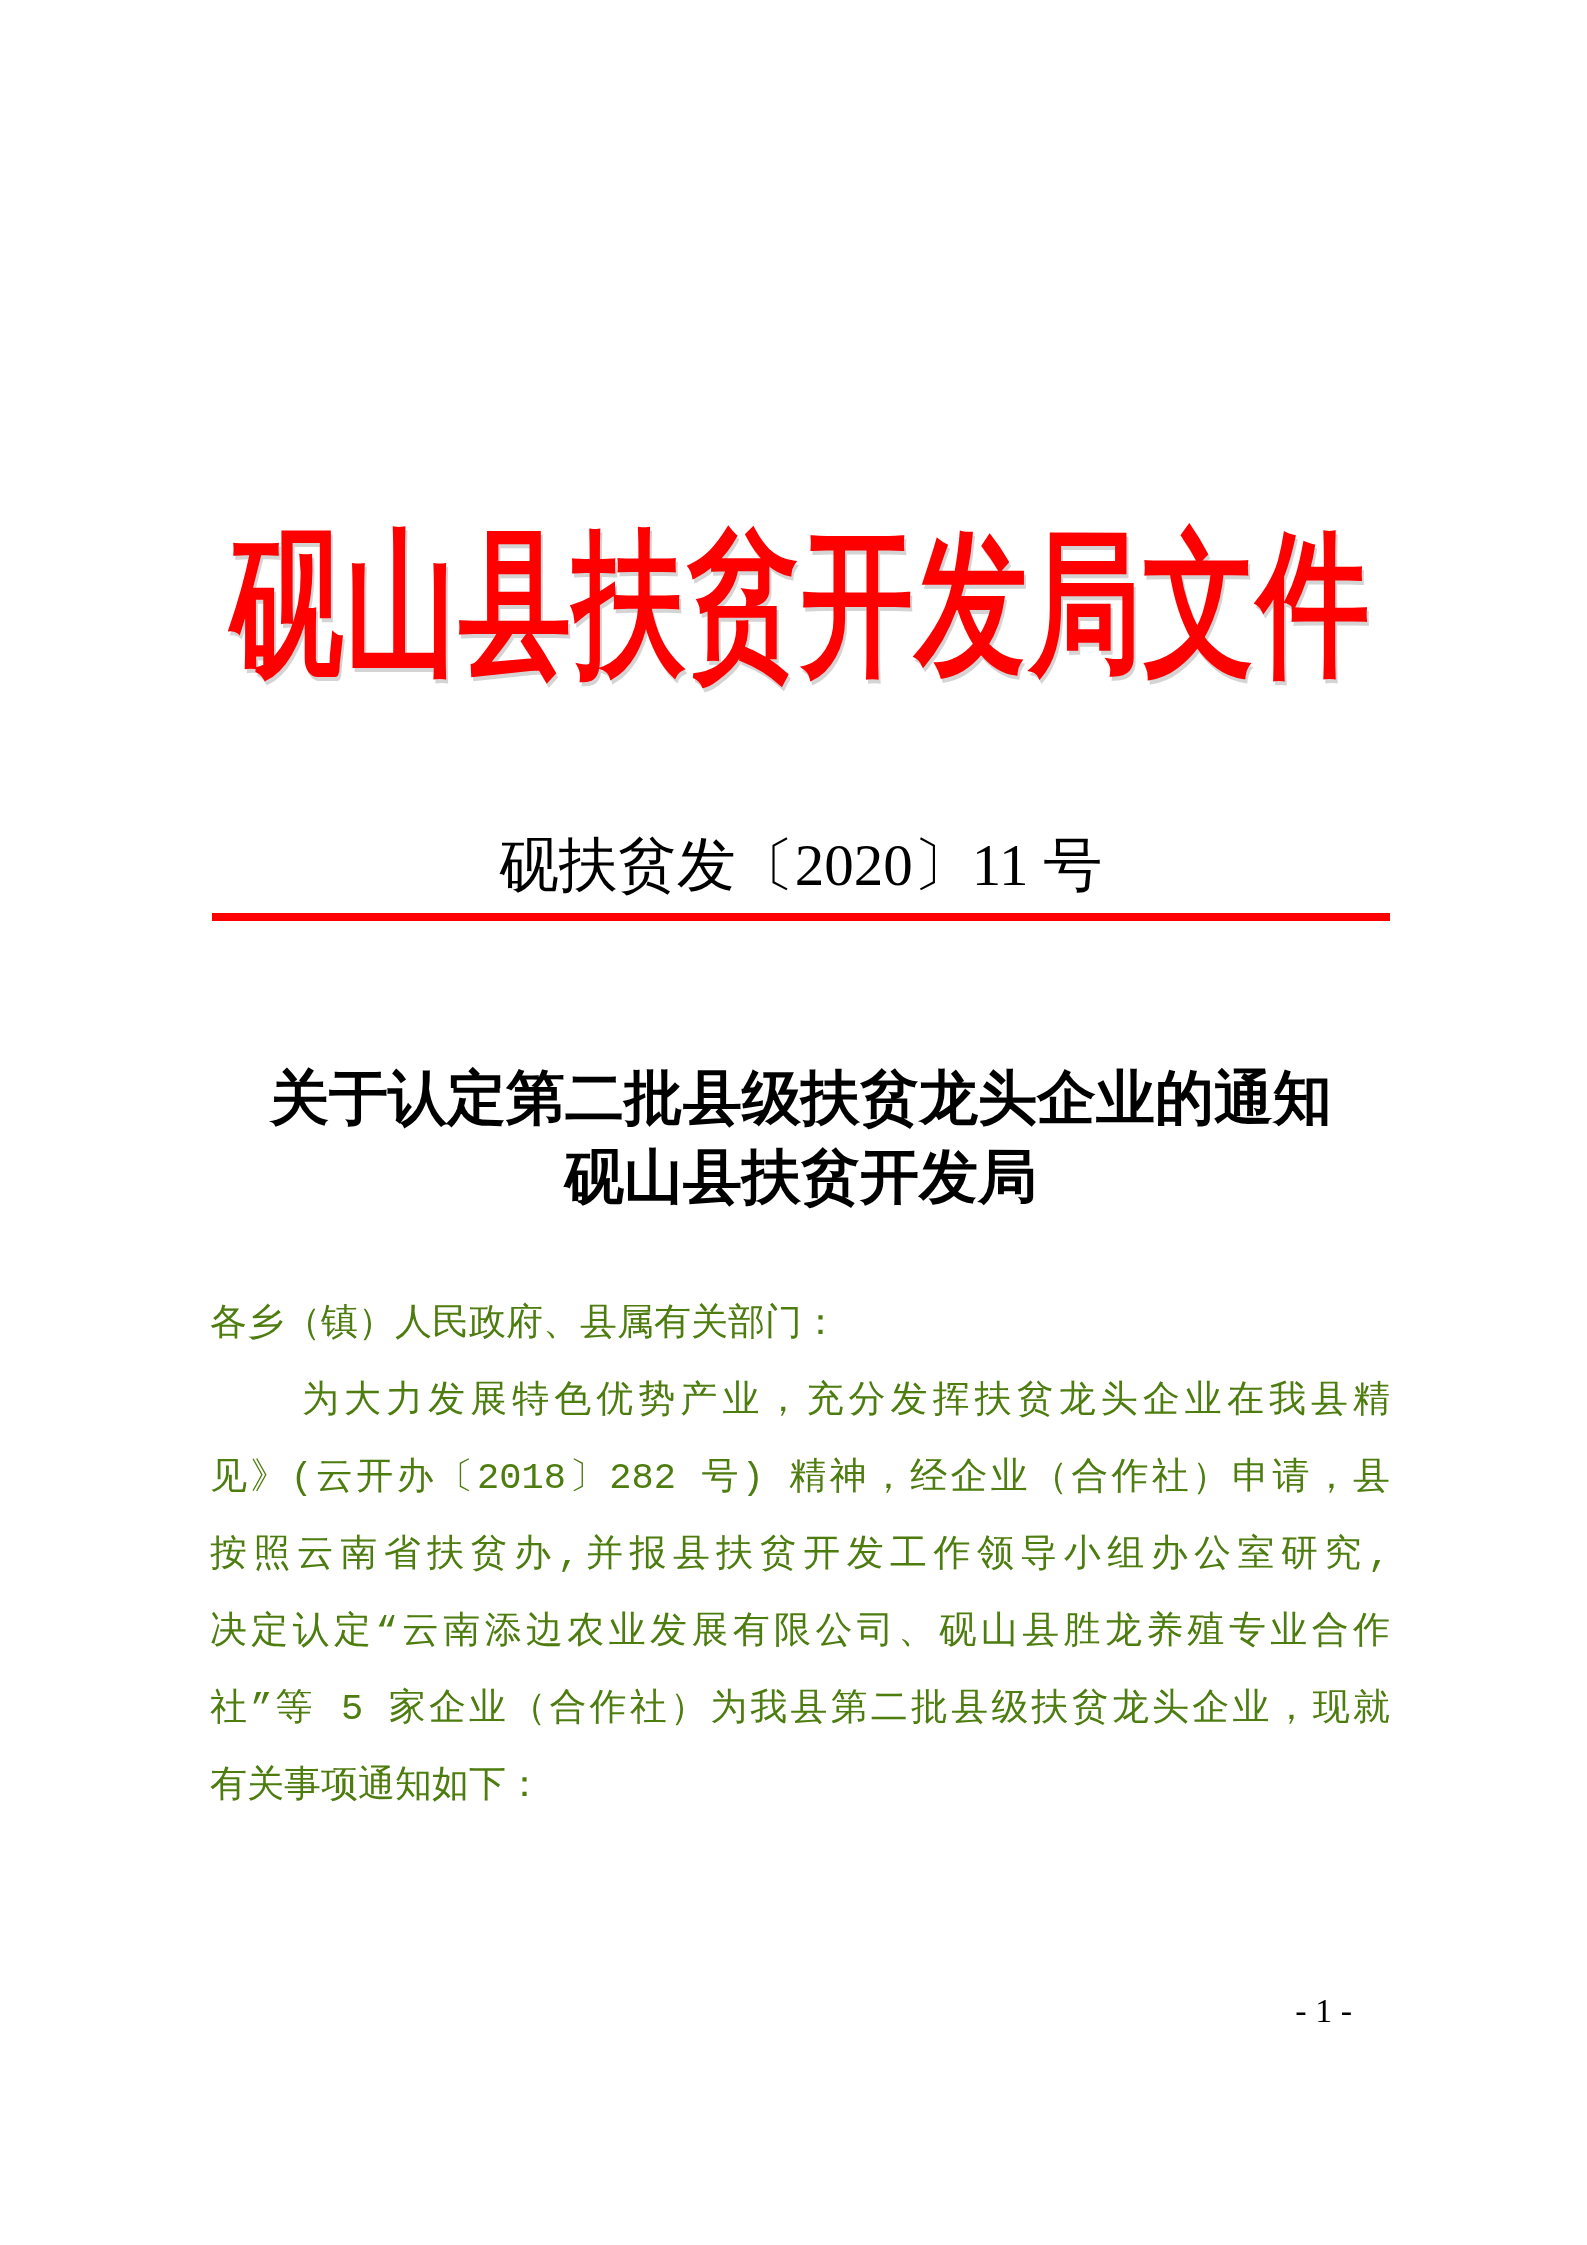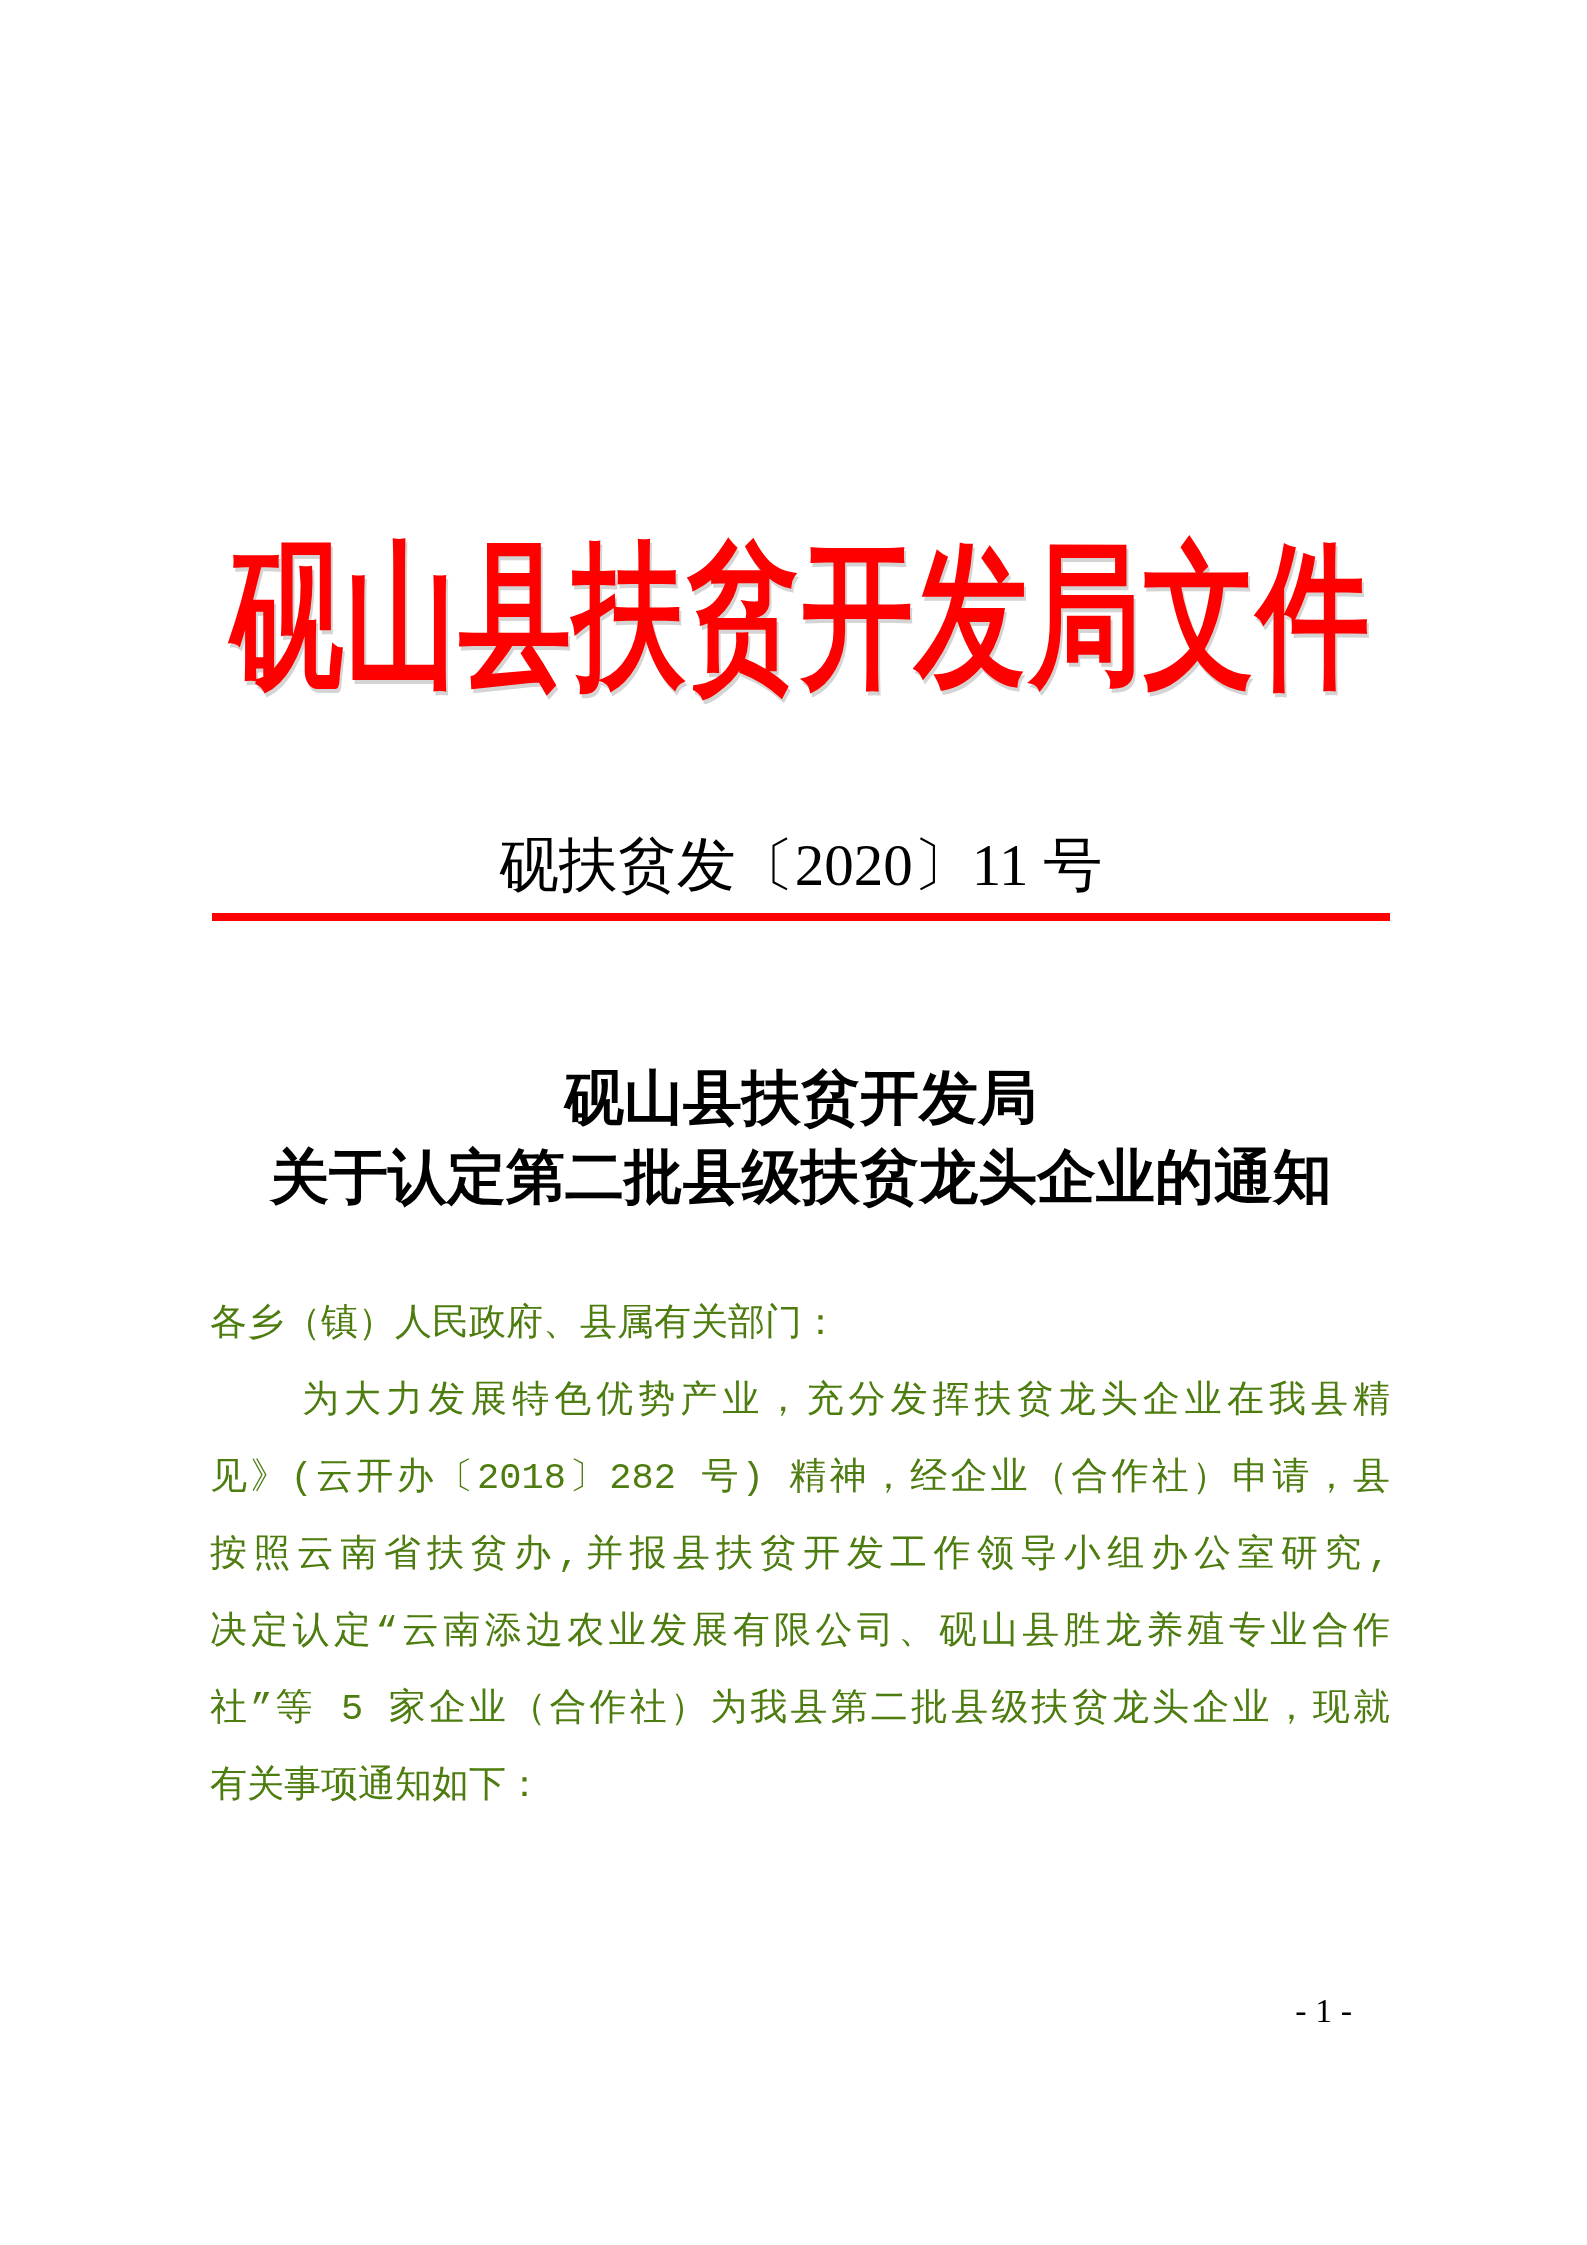--- a/index.html
+++ b/index.html
@@ -9,21 +9,21 @@
     height: 2245px;
     margin: 0 auto;
     background: #ffffff;
     color: #000000;
     font-family: "Liberation Serif", "DejaVu Serif", serif;
     overflow: hidden;
   }
   
   .red-title {
     position: absolute;
-    top: 533px;
+    top: 521px;
     left: 212px;
     width: 1178px;
     height: 170px;
     text-align: center;
     white-space: nowrap;
   }
   .red-title .stretch {
     display: inline-block;
     font-family: "DejaVu Serif", "Liberation Serif", serif;
     font-weight: bold;
@@ -110,22 +110,22 @@
 
   <div class="red-title">
     <span class="stretch">砚山县扶贫开发局文件</span>
   </div>
 
   <div class="doc-number">砚扶贫发〔2020〕11 号</div>
 
   <div class="red-rule"></div>
 
   <div class="notice-title">
+    <div>关于认定第二批县级扶贫龙头企业的通知</div>
     <div>砚山县扶贫开发局</div>
-    <div>关于认定第二批县级扶贫龙头企业的通知</div>
   </div>
 
   <div class="body-block">
     <div class="line">各乡（镇）人民政府、县属有关部门：</div>
     <div class="line just indent">为大力发展特色优势产业，充分发挥扶贫龙头企业在我县精</div>
     <div class="line just">见》(云开办〔2018〕282 号) 精神，经企业（合作社）申请，县</div>
     <div class="line just">按照云南省扶贫办,并报县扶贫开发工作领导小组办公室研究,</div>
     <div class="line just">决定认定“云南添边农业发展有限公司、砚山县胜龙养殖专业合作</div>
     <div class="line just">社”等 5 家企业（合作社）为我县第二批县级扶贫龙头企业，现就</div>
     <div class="line">有关事项通知如下：</div>

